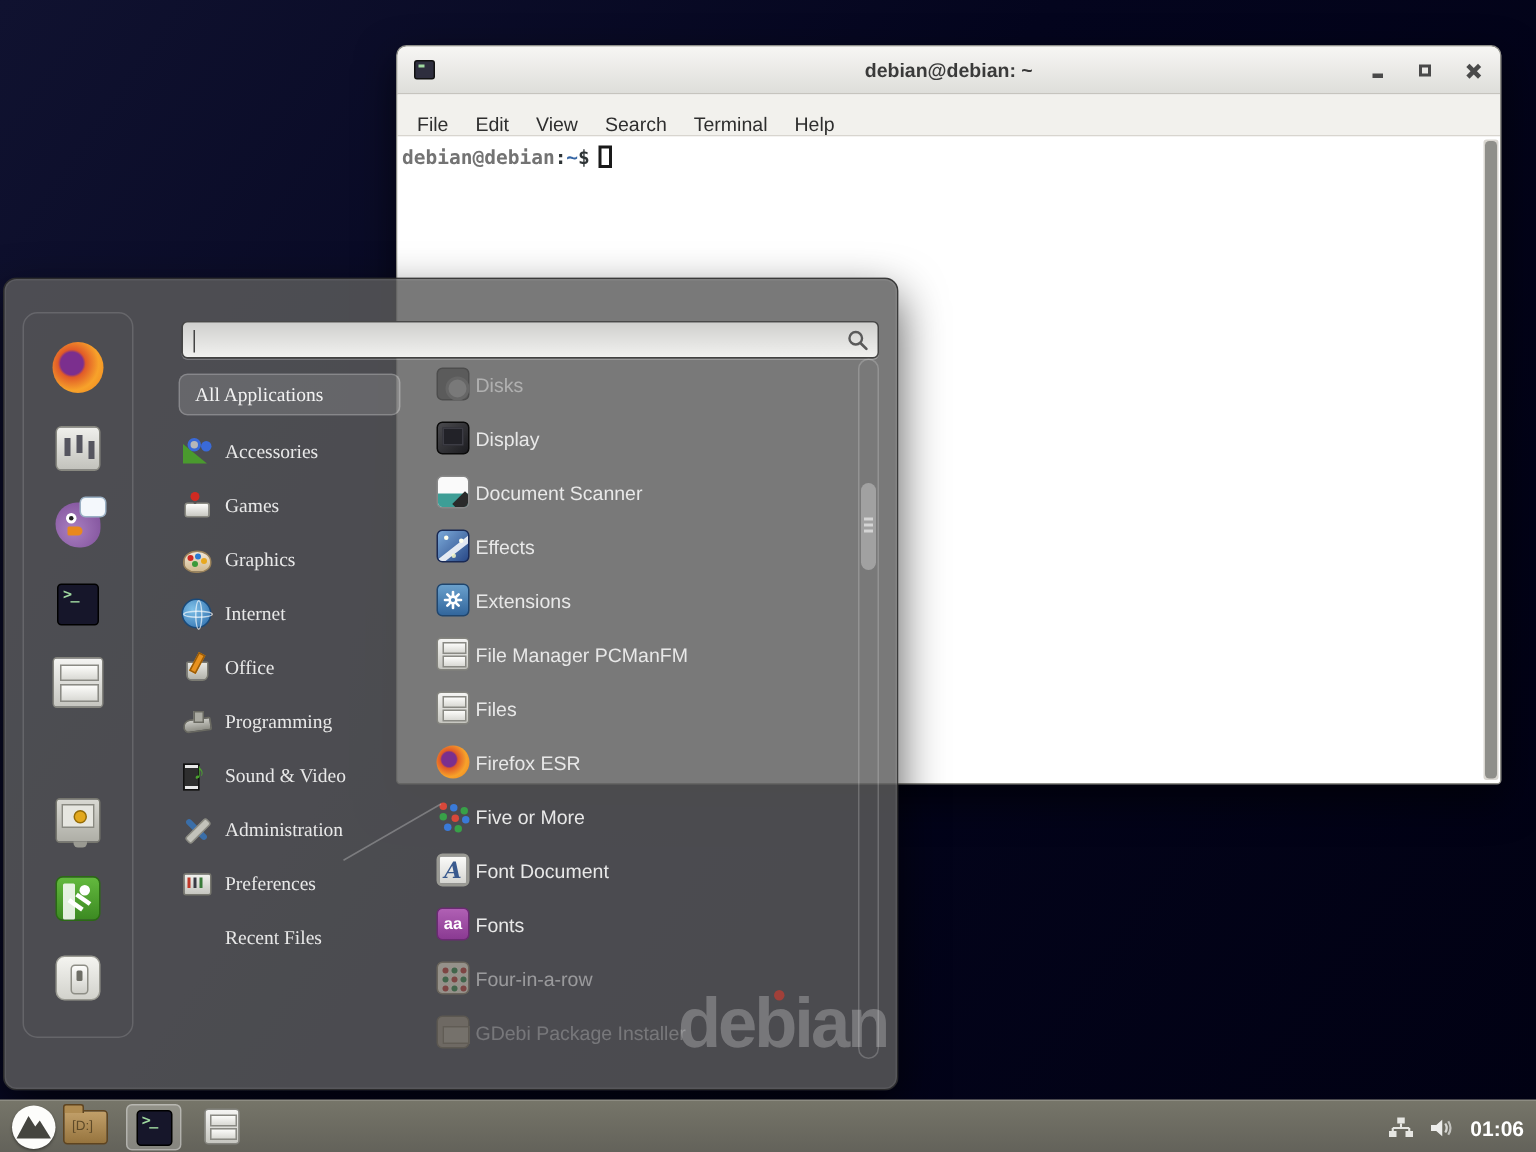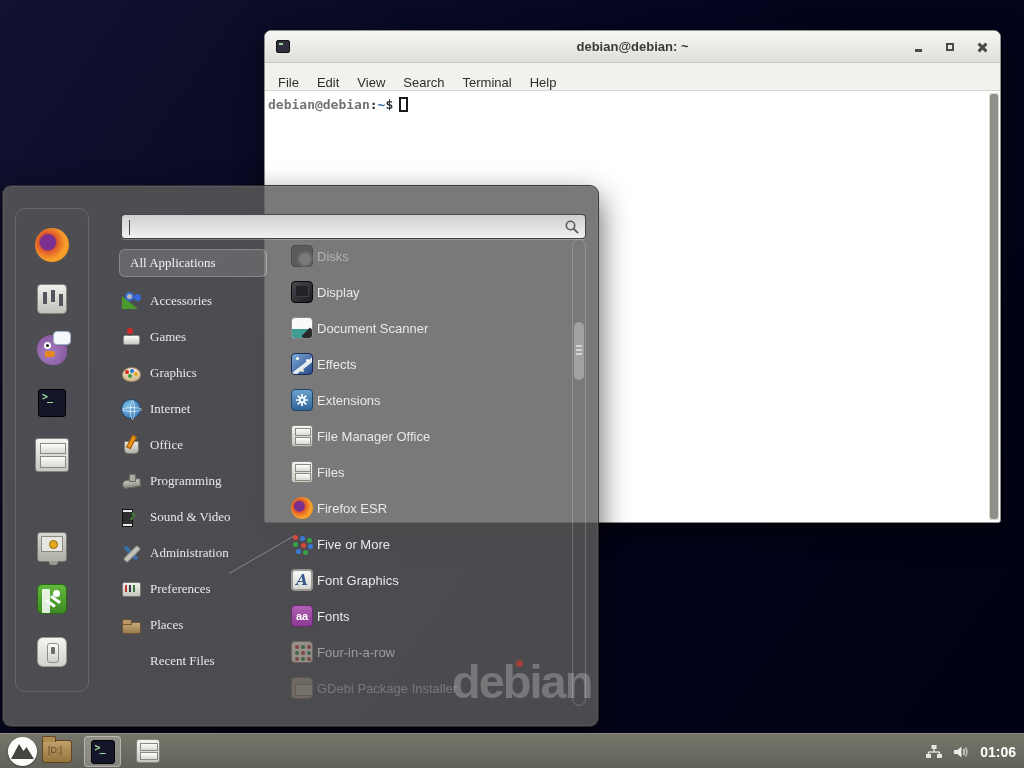--- a/index.html
+++ b/index.html
@@ -312,24 +312,20 @@
         <span>Sound &amp; Video</span>
       </div>
     <div class="cat-row">
         <div class="cat-ic c-admin"></div>
         <span>Administration</span>
       </div>
     <div class="cat-row">
         <div class="cat-ic c-preferences"></div>
         <span>Preferences</span>
       </div>
-    <div class="cat-row">
-        <div class="cat-ic c-places"></div>
-        <span>Places</span>
-      </div>
     <div class="cat-row cat-recent">
         <span>Recent Files</span>
       </div>
   </div>
 
   <div class="apps">
     <div class="app-row dimmed">
         <div class="ic i-disks"></div>
         <span>Disks</span>
       </div>
@@ -358,39 +354,39 @@
               <line x1="15.5" y1="15.5" x2="17.7" y2="17.7"></line>
               <line x1="6.3" y1="17.7" x2="8.5" y2="15.5"></line>
               <line x1="15.5" y1="8.5" x2="17.7" y2="6.3"></line>
             </g>
           </svg>
         </div>
         <span>Extensions</span>
       </div>
     <div class="app-row">
         <div class="ic i-cabinet"></div>
-        <span>File Manager Office</span>
+        <span>File Manager PCManFM</span>
       </div>
     <div class="app-row">
         <div class="ic i-cabinet"></div>
         <span>Files</span>
       </div>
     <div class="app-row">
         <div class="ic i-firefox sz22"></div>
         <span>Firefox ESR</span>
       </div>
     <div class="app-row">
         <div class="ic i-five"></div>
         <span>Five or More</span>
       </div>
     <div class="app-row">
         <div class="ic i-fontsel">
           <span>A</span>
         </div>
-        <span>Font Graphics</span>
+        <span>Font Document</span>
       </div>
     <div class="app-row">
         <div class="ic i-fonts">
           <span>aa</span>
         </div>
         <span>Fonts</span>
       </div>
     <div class="app-row dimmed">
         <div class="ic i-four"></div>
         <span>Four-in-a-row</span>

